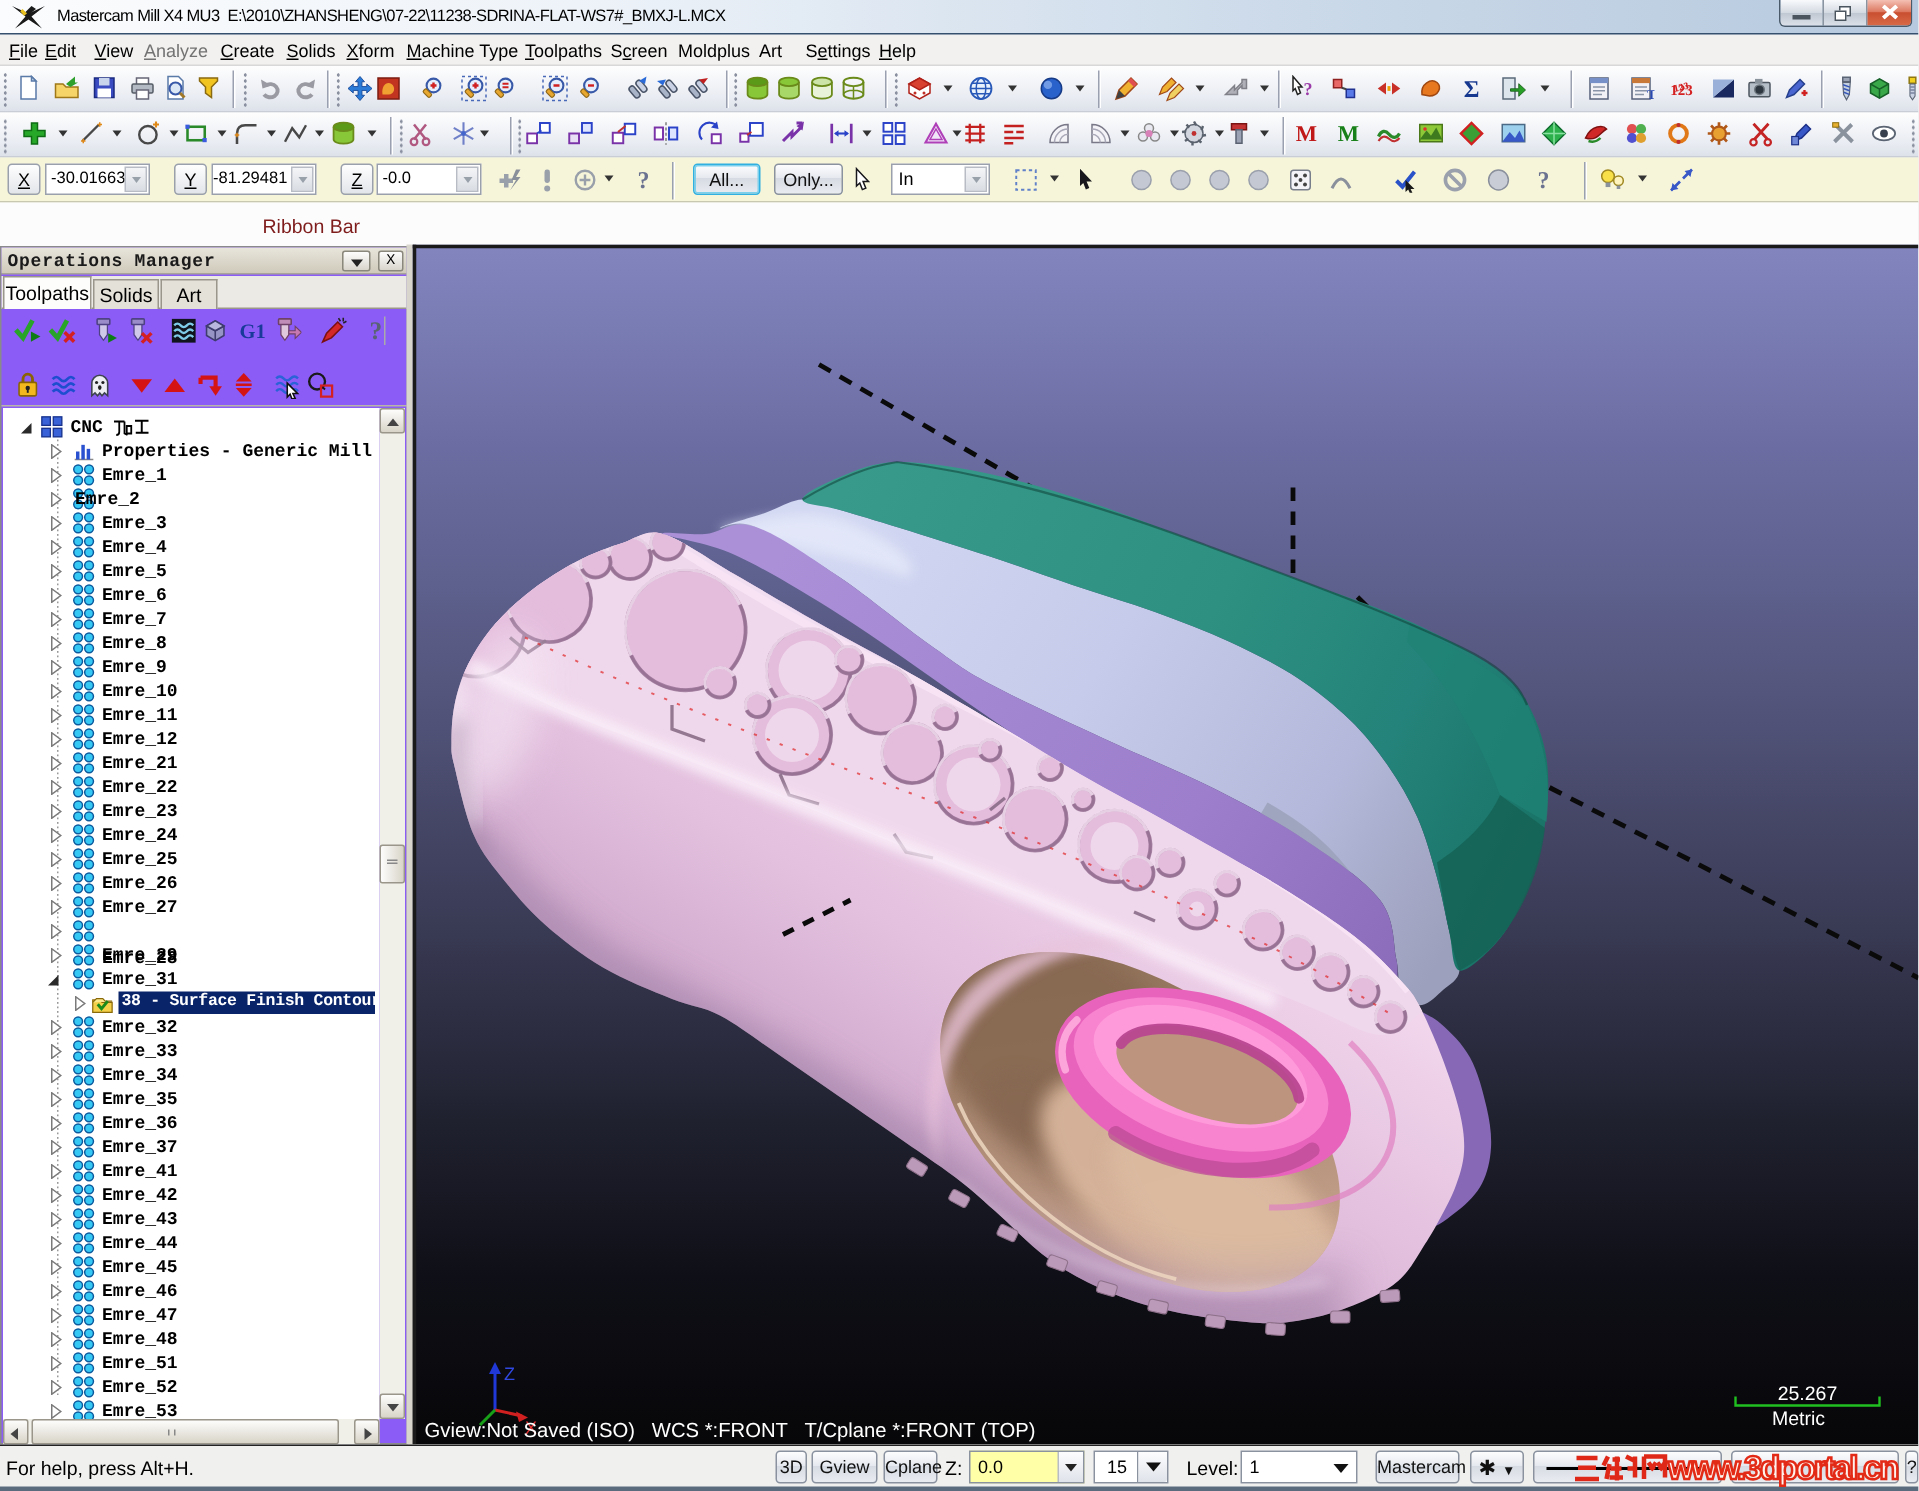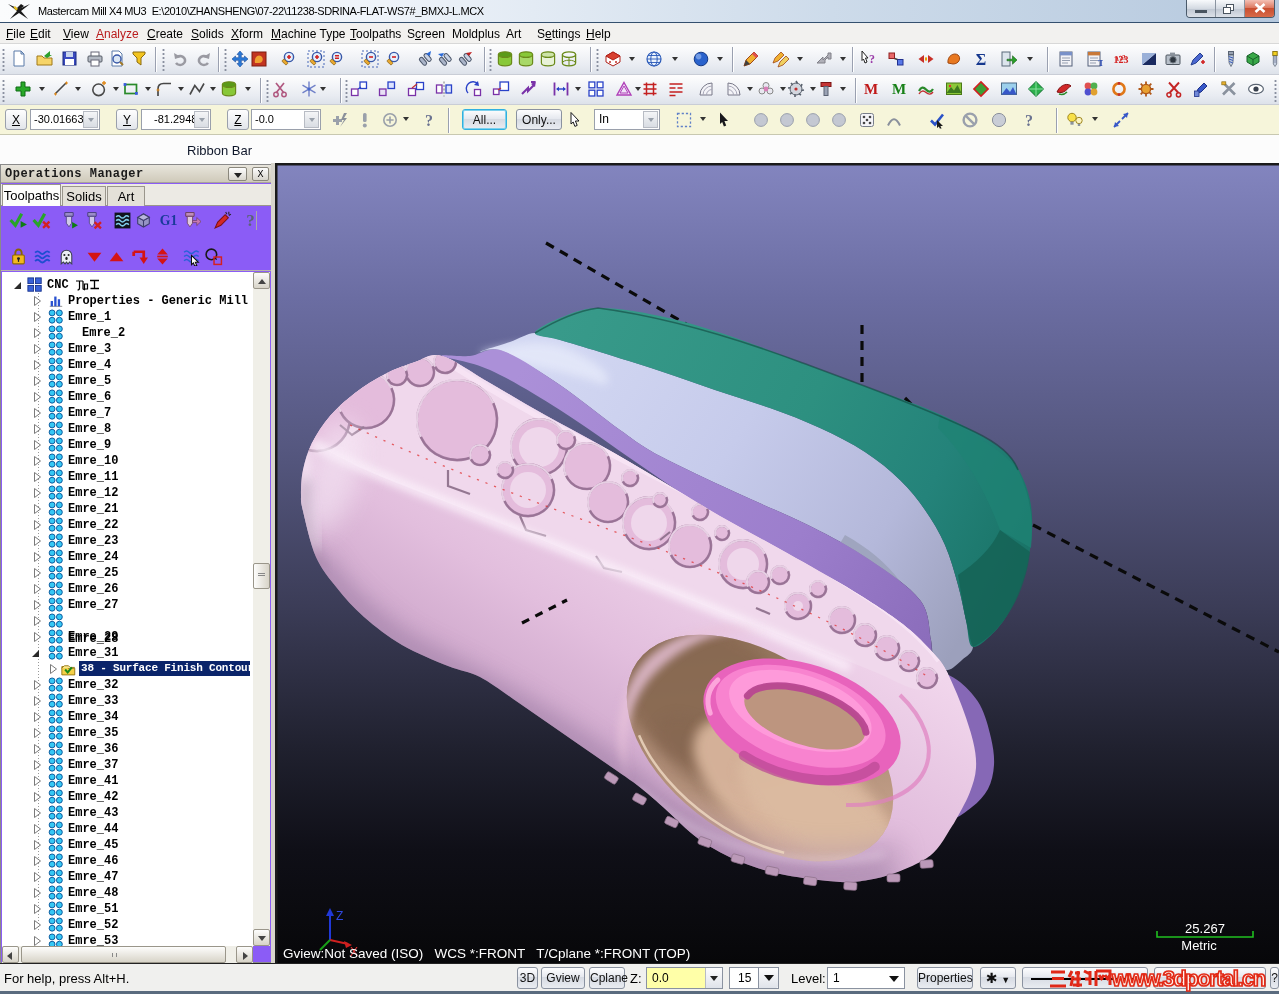--- a/index.html
+++ b/index.html
@@ -21,21 +21,21 @@
       <div style="position:absolute;left:7px;top:7px;width:8px;height:7px;border:1.5px solid #4a5560;background:#fff"></div>
     </div>
 <div style="flex:1;height:100%;background:linear-gradient(#f4c0b4,#dd7a62 45%,#c94f30 50%,#d86a48);position:relative;color:#fff;font-weight:bold;font-size:13px;text-align:center;line-height:16px;text-shadow:0 1px 2px #802010"><svg width="12" height="10" viewBox="0 0 12 10" style="margin-top:3px">
         <path d="M1.5 1 L10.5 9 M10.5 1 L1.5 9" stroke="#fff" stroke-width="2.6"></path>
       </svg></div>
 </div>
 <div class="ab" style="left:0;top:24px;width:1279px;height:20px;background:#f2f1ef;border-bottom:1px solid #d8d8d8"></div>
 <div class="ab" style="left:6px;top:27px;font-size:12px;color:#000"><u>F</u>ile</div>
 <div class="ab" style="left:30px;top:27px;font-size:12px;color:#000"><u>E</u>dit</div>
 <div class="ab" style="left:63px;top:27px;font-size:12px;color:#000"><u>V</u>iew</div>
-<div class="ab" style="left:96px;top:27px;font-size:12px;color:#b91c1c"><u>A</u>nalyze</div>
+<div class="ab" style="left:96px;top:27px;font-size:12px;color:#737373"><u>A</u>nalyze</div>
 <div class="ab" style="left:147px;top:27px;font-size:12px;color:#000"><u>C</u>reate</div>
 <div class="ab" style="left:191px;top:27px;font-size:12px;color:#000"><u>S</u>olids</div>
 <div class="ab" style="left:231px;top:27px;font-size:12px;color:#000"><u>X</u>form</div>
 <div class="ab" style="left:271px;top:27px;font-size:12px;color:#000"><u>M</u>achine Type</div>
 <div class="ab" style="left:350px;top:27px;font-size:12px;color:#000"><u>T</u>oolpaths</div>
 <div class="ab" style="left:407px;top:27px;font-size:12px;color:#000">S<u>c</u>reen</div>
 <div class="ab" style="left:452px;top:27px;font-size:12px;color:#000">Moldplus</div>
 <div class="ab" style="left:506px;top:27px;font-size:12px;color:#000">Art</div>
 <div class="ab" style="left:537px;top:27px;font-size:12px;color:#000">S<u>e</u>ttings</div>
 <div class="ab" style="left:586px;top:27px;font-size:12px;color:#000"><u>H</u>elp</div>
@@ -455,21 +455,21 @@
 <div style="position:absolute;left:2px;top:79px;width:3px;height:24px;background-image:radial-gradient(circle at 1.5px 2px,#8a90a0 1px,transparent 1.2px);background-size:3px 4px"></div>
 <div style="position:absolute;left:266px;top:79px;width:3px;height:24px;background-image:radial-gradient(circle at 1.5px 2px,#8a90a0 1px,transparent 1.2px);background-size:3px 4px"></div>
 <div style="position:absolute;left:345px;top:79px;width:3px;height:24px;background-image:radial-gradient(circle at 1.5px 2px,#8a90a0 1px,transparent 1.2px);background-size:3px 4px"></div>
 <div style="position:absolute;left:1274px;top:79px;width:3px;height:24px;background-image:radial-gradient(circle at 1.5px 2px,#8a90a0 1px,transparent 1.2px);background-size:3px 4px"></div>
 <div class="ab" style="left:0;top:105px;width:1279px;height:30px;background:#f6f5da;border-bottom:1px solid #c8c8b0"></div>
 <div class="ab" style="left:5px;top:109px;width:22px;height:21px;border:1px solid #9aa0ac;border-radius:3px;background:linear-gradient(#fefefe,#e2e5ea);font-size:12px;text-align:center;line-height:20px"><u>X</u></div>
 <div class="ab" style="left:30px;top:109px;width:70px;height:21px;border:1px solid #9aa0ac;background:#fff;font-size:11px;line-height:19px;padding-left:3px">-30.01663<div style="position:absolute;right:1px;top:1px;width:15px;height:17px;background:linear-gradient(#f4f5f7,#d9dde3);border:1px solid #b8bcc4;text-align:center">
       <div style="margin:6px auto 0;width:0;height:0;border-left:3.5px solid transparent;border-right:3.5px solid transparent;border-top:4px solid #98a0aa"></div>
     </div></div>
 <div class="ab" style="left:116px;top:109px;width:22px;height:21px;border:1px solid #9aa0ac;border-radius:3px;background:linear-gradient(#fefefe,#e2e5ea);font-size:12px;text-align:center;line-height:20px"><u>Y</u></div>
-<div class="ab" style="left:141px;top:109px;width:70px;height:21px;border:1px solid #9aa0ac;background:#fff;font-size:11px;line-height:19px;padding-left:12px">-81.29481<div style="position:absolute;right:1px;top:1px;width:15px;height:17px;background:linear-gradient(#f4f5f7,#d9dde3);border:1px solid #b8bcc4;text-align:center">
+<div class="ab" style="left:141px;top:109px;width:70px;height:21px;border:1px solid #9aa0ac;background:#fff;font-size:11px;line-height:19px;padding-left:0">-81.29481<div style="position:absolute;right:1px;top:1px;width:15px;height:17px;background:linear-gradient(#f4f5f7,#d9dde3);border:1px solid #b8bcc4;text-align:center">
       <div style="margin:6px auto 0;width:0;height:0;border-left:3.5px solid transparent;border-right:3.5px solid transparent;border-top:4px solid #98a0aa"></div>
     </div></div>
 <div class="ab" style="left:227px;top:109px;width:22px;height:21px;border:1px solid #9aa0ac;border-radius:3px;background:linear-gradient(#fefefe,#e2e5ea);font-size:12px;text-align:center;line-height:20px"><u>Z</u></div>
 <div class="ab" style="left:251px;top:109px;width:70px;height:21px;border:1px solid #9aa0ac;background:#fff;font-size:11px;line-height:19px;padding-left:3px">-0.0<div style="position:absolute;right:1px;top:1px;width:15px;height:17px;background:linear-gradient(#f4f5f7,#d9dde3);border:1px solid #b8bcc4;text-align:center">
       <div style="margin:6px auto 0;width:0;height:0;border-left:3.5px solid transparent;border-right:3.5px solid transparent;border-top:4px solid #98a0aa"></div>
     </div></div>
 <svg style="position:absolute;left:331px;top:111px" width="18" height="18" viewBox="0 0 18 18">
     <path d="M2 8 h3 v-3 h3 v3 h3 v3 h-3 v3 h-3 v-3 h-3z" fill="#9aa0aa"></path>
     <path d="M13 2 l-3 7 h3 l-4 7 7 -9 h-3 l3 -5z" fill="#8a909a"></path>
   </svg>
@@ -544,21 +544,21 @@
     <rect x="4.4" y="10.7" width="3.2" height="3" fill="#8a929e"></rect>
     <circle cx="13" cy="9.5" r="3.2" fill="#fdf4c0" stroke="#a08820"></circle>
     <rect x="11.8" y="12.7" width="2.4" height="2.3" fill="#8a929e"></rect>
   </svg>
 <div style="position:absolute;left:1092px;top:117px;width:0;height:0;border-left:3.5px solid transparent;border-right:3.5px solid transparent;border-top:4px solid #333"></div>
 <svg style="position:absolute;left:1112px;top:111px" width="18" height="18" viewBox="0 0 18 18">
     <path d="M2 16 L8 10 M10 8 L16 2" stroke="#3858c8" stroke-width="1.8"></path>
     <path d="M16 2 l-5 1 4 4z M2 16 l5 -1 -4 -4z" fill="#3858c8"></path>
   </svg>
 <div class="ab" style="left:0;top:135px;width:1279px;height:29px;background:#fcfcfc"></div>
-<div class="ab" style="left:187px;top:143px;font-size:13px;color:#0f172a">Ribbon Bar</div>
+<div class="ab" style="left:175px;top:143px;font-size:13px;color:#7f1d1d">Ribbon Bar</div>
 <div class="ab" style="left:0;top:164px;width:272px;height:799px;background:#8b5cf6;border:1px solid #8a8a8a">
 <div style="position:absolute;left:0;top:0;width:270px;height:18px;background:linear-gradient(#e8e5dc,#cfcaba);border-bottom:1px solid #a8a49a">
       <span style="font-family:'Liberation Mono',monospace;font-size:12px;font-weight:bold;letter-spacing:0.5px;color:#1a1a1a;position:absolute;left:4px;top:2px">Operations Manager</span>
     </div>
 <div style="position:absolute;left:227px;top:2px;width:19px;height:14px;background:linear-gradient(#fdfdfd,#d8d5cc);border:1px solid #8a877c;border-radius:2px">
       <div style="margin:5px auto 0;width:0;height:0;border-left:4px solid transparent;border-right:4px solid transparent;border-top:5px solid #222"></div>
     </div>
 <div style="position:absolute;left:251px;top:2px;width:17px;height:14px;background:linear-gradient(#fdfdfd,#d8d5cc);border:1px solid #8a877c;border-radius:2px;font-family:'Liberation Mono',monospace;font-size:10px;text-align:center;line-height:13px">X</div>
 <div style="position:absolute;left:0;top:19px;width:270px;height:22px;background:#eceae4;border-bottom:1px solid #9a968c"></div>
 <div style="position:absolute;left:1px;top:19px;width:59px;height:22px;background:#fdfdfb;border:1px solid #9a968c;border-bottom:none;font-size:13px;text-align:center;line-height:21px;z-index:2">Toolpaths</div>
@@ -686,21 +686,21 @@
       <span style="position:absolute;left:66px;top:38px">Emre_1</span>
       <svg style="position:absolute;left:31px;top:56px" width="9" height="10" viewBox="0 0 9 10">
         <path d="M1.5 0.5 L7.5 5 L1.5 9.5 Z" fill="#fff" stroke="#7a7a7a"></path>
       </svg>
       <svg style="position:absolute;left:46px;top:53px" width="16" height="16" viewBox="0 0 18 18">
         <circle cx="4.6" cy="4.4" r="3.3" fill="#35c8f5" stroke="#0c5a9e" stroke-width="1.1"></circle>
         <circle cx="12.8" cy="4.4" r="3.3" fill="#35c8f5" stroke="#0c5a9e" stroke-width="1.1"></circle>
         <circle cx="4.6" cy="12.6" r="3.3" fill="#35c8f5" stroke="#0c5a9e" stroke-width="1.1"></circle>
         <circle cx="12.8" cy="12.6" r="3.3" fill="#35c8f5" stroke="#0c5a9e" stroke-width="1.1"></circle>
       </svg>
-      <span style="position:absolute;left:80px;top:54px">Emre_2</span>
+      <span style="position:absolute;left:48px;top:54px">Emre_2</span>
       <svg style="position:absolute;left:31px;top:72px" width="9" height="10" viewBox="0 0 9 10">
         <path d="M1.5 0.5 L7.5 5 L1.5 9.5 Z" fill="#fff" stroke="#7a7a7a"></path>
       </svg>
       <svg style="position:absolute;left:46px;top:69px" width="16" height="16" viewBox="0 0 18 18">
         <circle cx="4.6" cy="4.4" r="3.3" fill="#35c8f5" stroke="#0c5a9e" stroke-width="1.1"></circle>
         <circle cx="12.8" cy="4.4" r="3.3" fill="#35c8f5" stroke="#0c5a9e" stroke-width="1.1"></circle>
         <circle cx="4.6" cy="12.6" r="3.3" fill="#35c8f5" stroke="#0c5a9e" stroke-width="1.1"></circle>
         <circle cx="12.8" cy="12.6" r="3.3" fill="#35c8f5" stroke="#0c5a9e" stroke-width="1.1"></circle>
       </svg>
       <span style="position:absolute;left:66px;top:70px">Emre_3</span>
@@ -1340,21 +1340,21 @@
 <div class="ab" style="left:646px;top:967px;width:77px;height:22px;border:1px solid #8a92a0;background:#ffffa8;font-size:12px;line-height:20px;padding-left:5px">0.0<div style="position:absolute;right:0;top:0;width:17px;height:20px;background:linear-gradient(#fdfdfe,#dfe3ea);border-left:1px solid #b8bcc4">
       <div style="margin:8px auto 0;width:0;height:0;border-left:4px solid transparent;border-right:4px solid transparent;border-top:5px solid #222"></div>
     </div></div>
 <div class="ab" style="left:729px;top:967px;width:50px;height:22px;border:1px solid #8a92a0;background:#fff;font-size:12px;line-height:20px;padding-left:8px">15<div style="position:absolute;right:0;top:0;width:20px;height:20px;background:linear-gradient(#fdfdfe,#dfe3ea);border-left:1px solid #8a92a0;border-radius:0 2px 2px 0">
       <div style="margin:7px auto 0;width:0;height:0;border-left:5px solid transparent;border-right:5px solid transparent;border-top:6px solid #111"></div>
     </div></div>
 <div class="ab" style="left:791px;top:971px;font-size:13px">Level:</div>
 <div class="ab" style="left:827px;top:967px;width:78px;height:22px;border:1px solid #8a92a0;background:#fff;font-size:12px;line-height:20px;padding-left:5px">1<div style="position:absolute;right:1px;top:3px">
       <div style="width:0;height:0;border-left:5px solid transparent;border-right:5px solid transparent;border-top:6px solid #111;margin:5px 4px"></div>
     </div></div>
-<div class="ab btn3" style="left:917px;top:967px;width:56px;height:22px;line-height:21px;border-radius:3px">Properties</div>
+<div class="ab btn3" style="left:917px;top:967px;width:56px;height:22px;line-height:21px;border-radius:3px">Mastercam</div>
 <div class="ab btn3" style="left:980px;top:967px;width:36px;height:22px;line-height:21px;font-size:14px">✱ <span style="font-size:9px">▼</span></div>
 <div class="ab btn3" style="left:1022px;top:967px;width:126px;height:22px">
     <div style="margin:10px 8px;border-top:2px solid #000"></div>
   </div>
 <div class="ab btn3" style="left:1154px;top:967px;width:112px;height:22px"></div>
 <div class="ab btn3" style="left:1270px;top:967px;width:9px;height:22px;line-height:21px">?</div>
 <div class="ab" style="left:1048px;top:966px;font-size:22px;font-weight:bold;color:#fff2ec;-webkit-text-stroke:1.7px #e22a16;letter-spacing:-1.5px;z-index:5"><svg width="64" height="23" viewBox="0 0 64 23" style="vertical-align:-4px">
       <g stroke="#e02818" stroke-width="3" fill="none">
         <path d="M3 5 h14 M4 11.5 h12 M2 19 h16"></path>
         <path d="M24 4 l-3 6 M25 9 l-2 10 M27 6 h5 M26 12 h7 M25 18 h9 M30 4 v16 M36 4 l6 3 M42 4 v14 M37 12 h5"></path>

